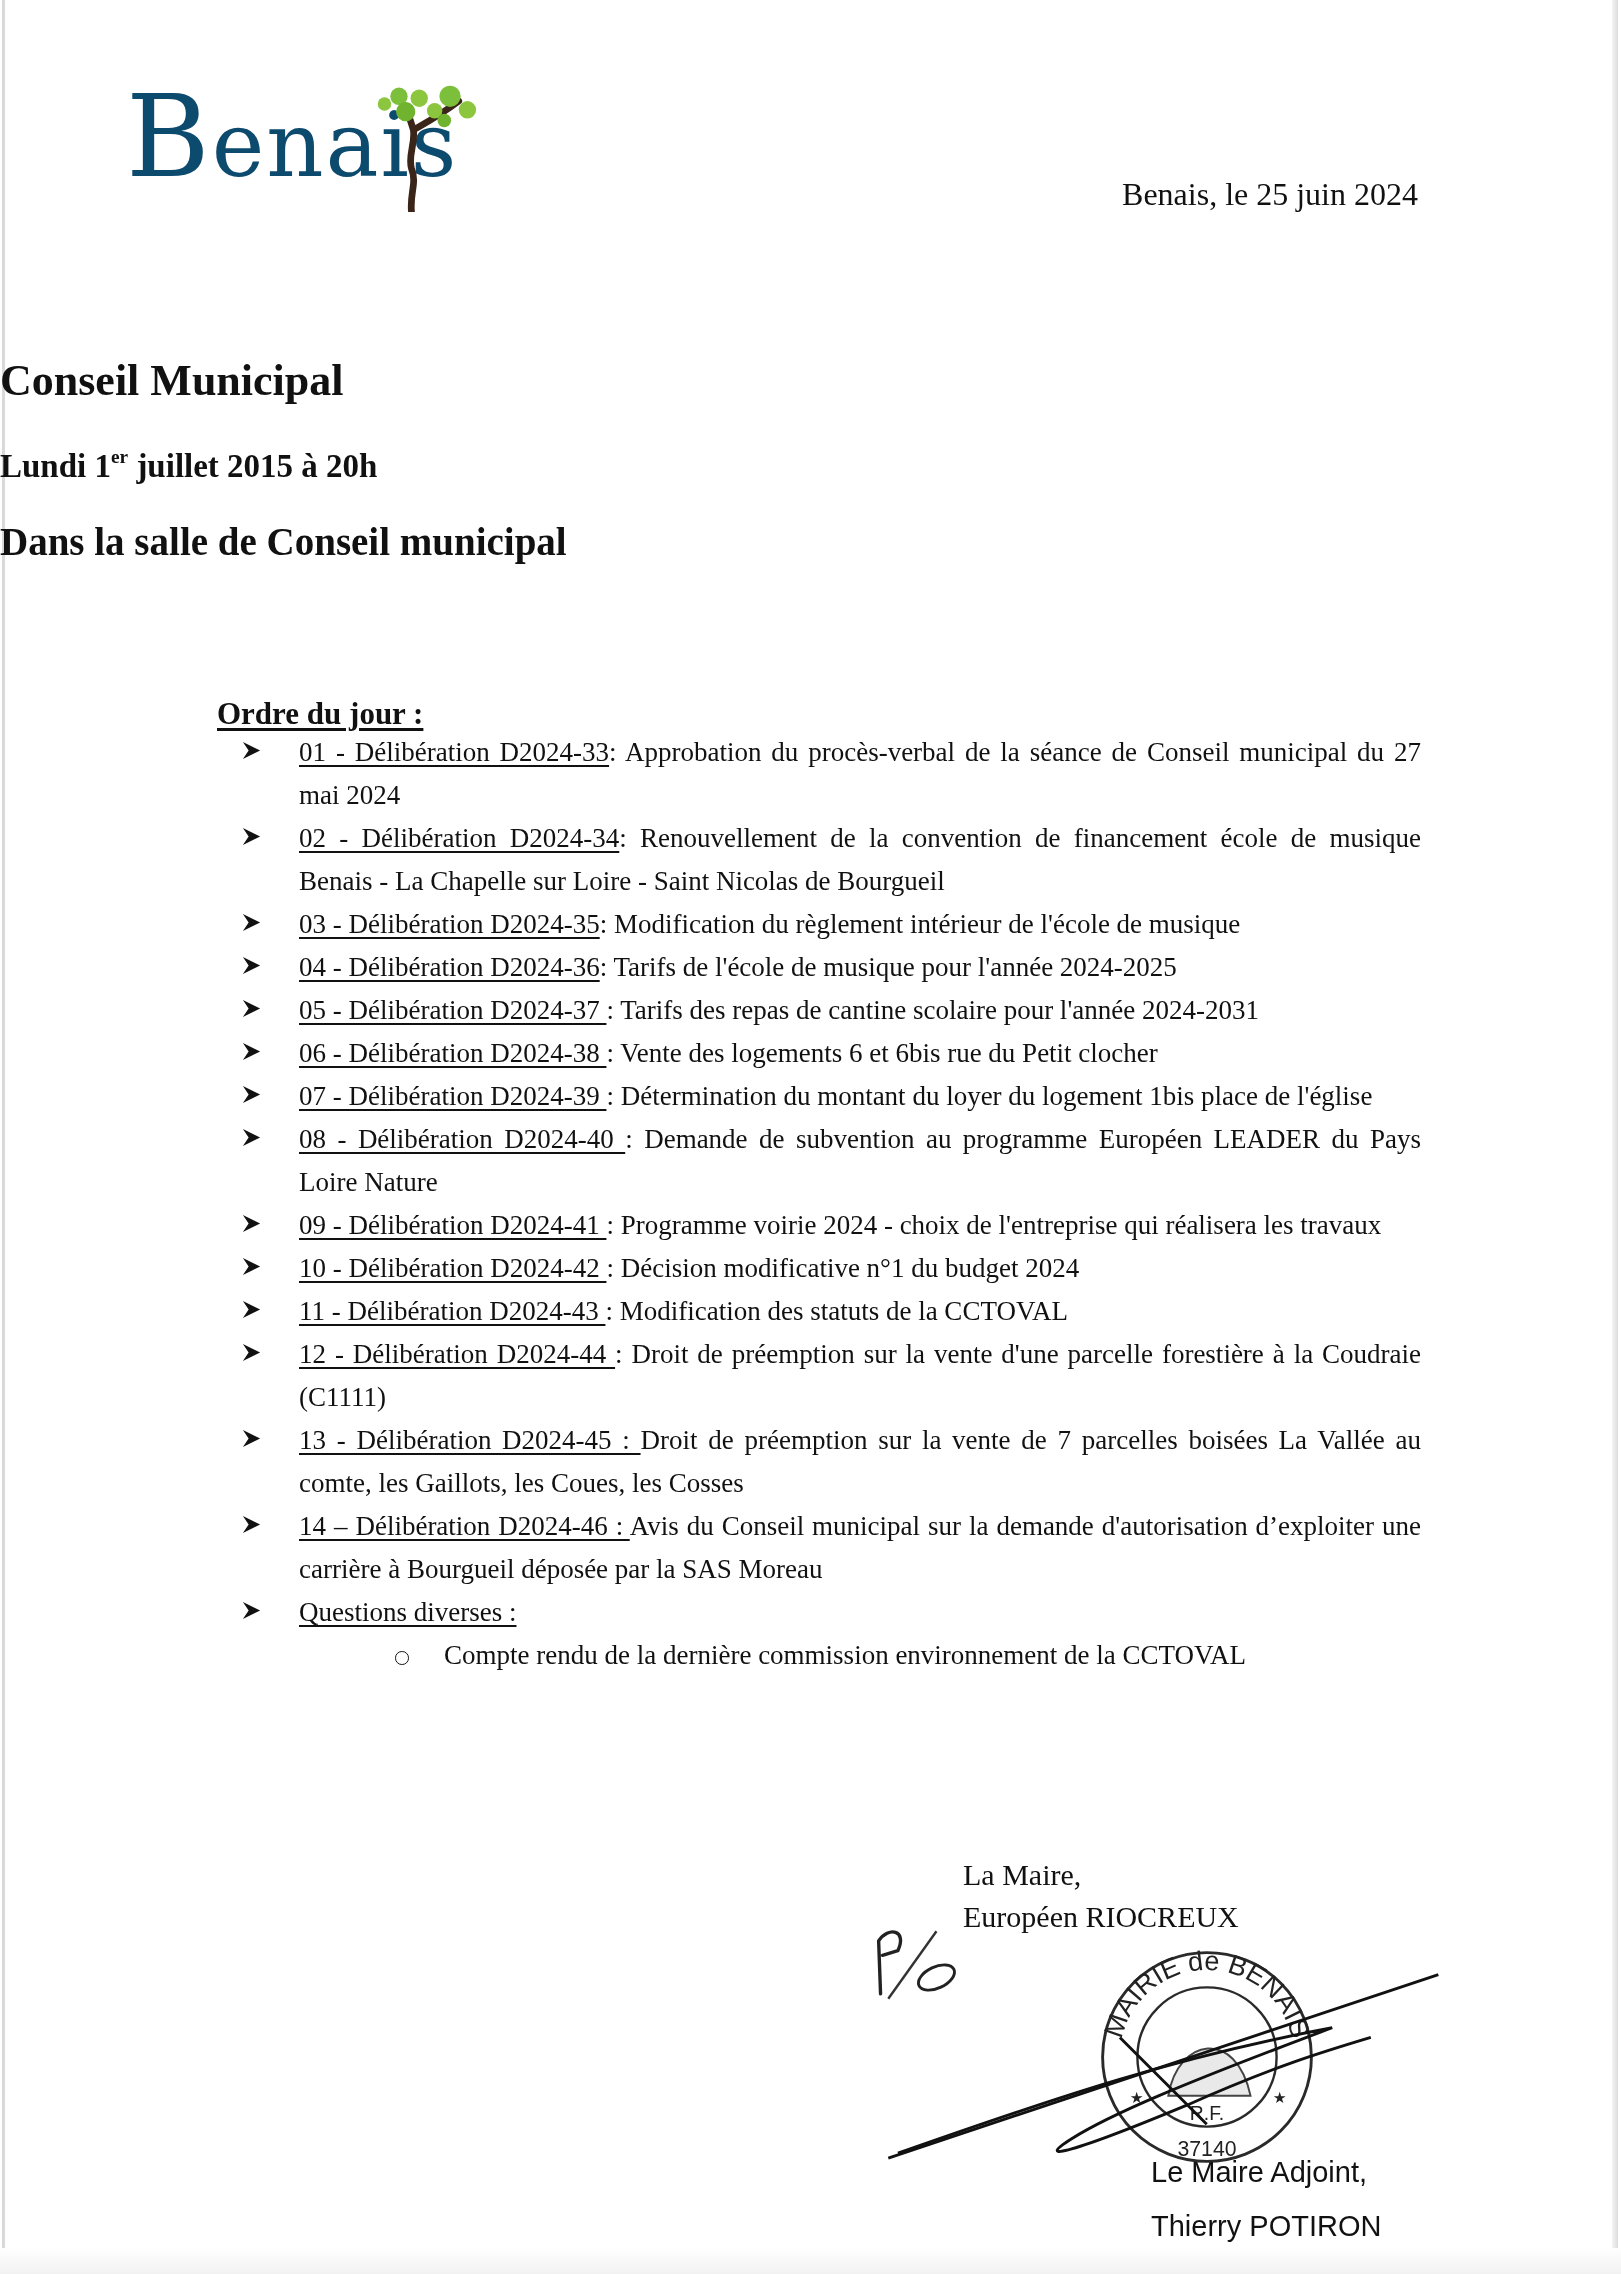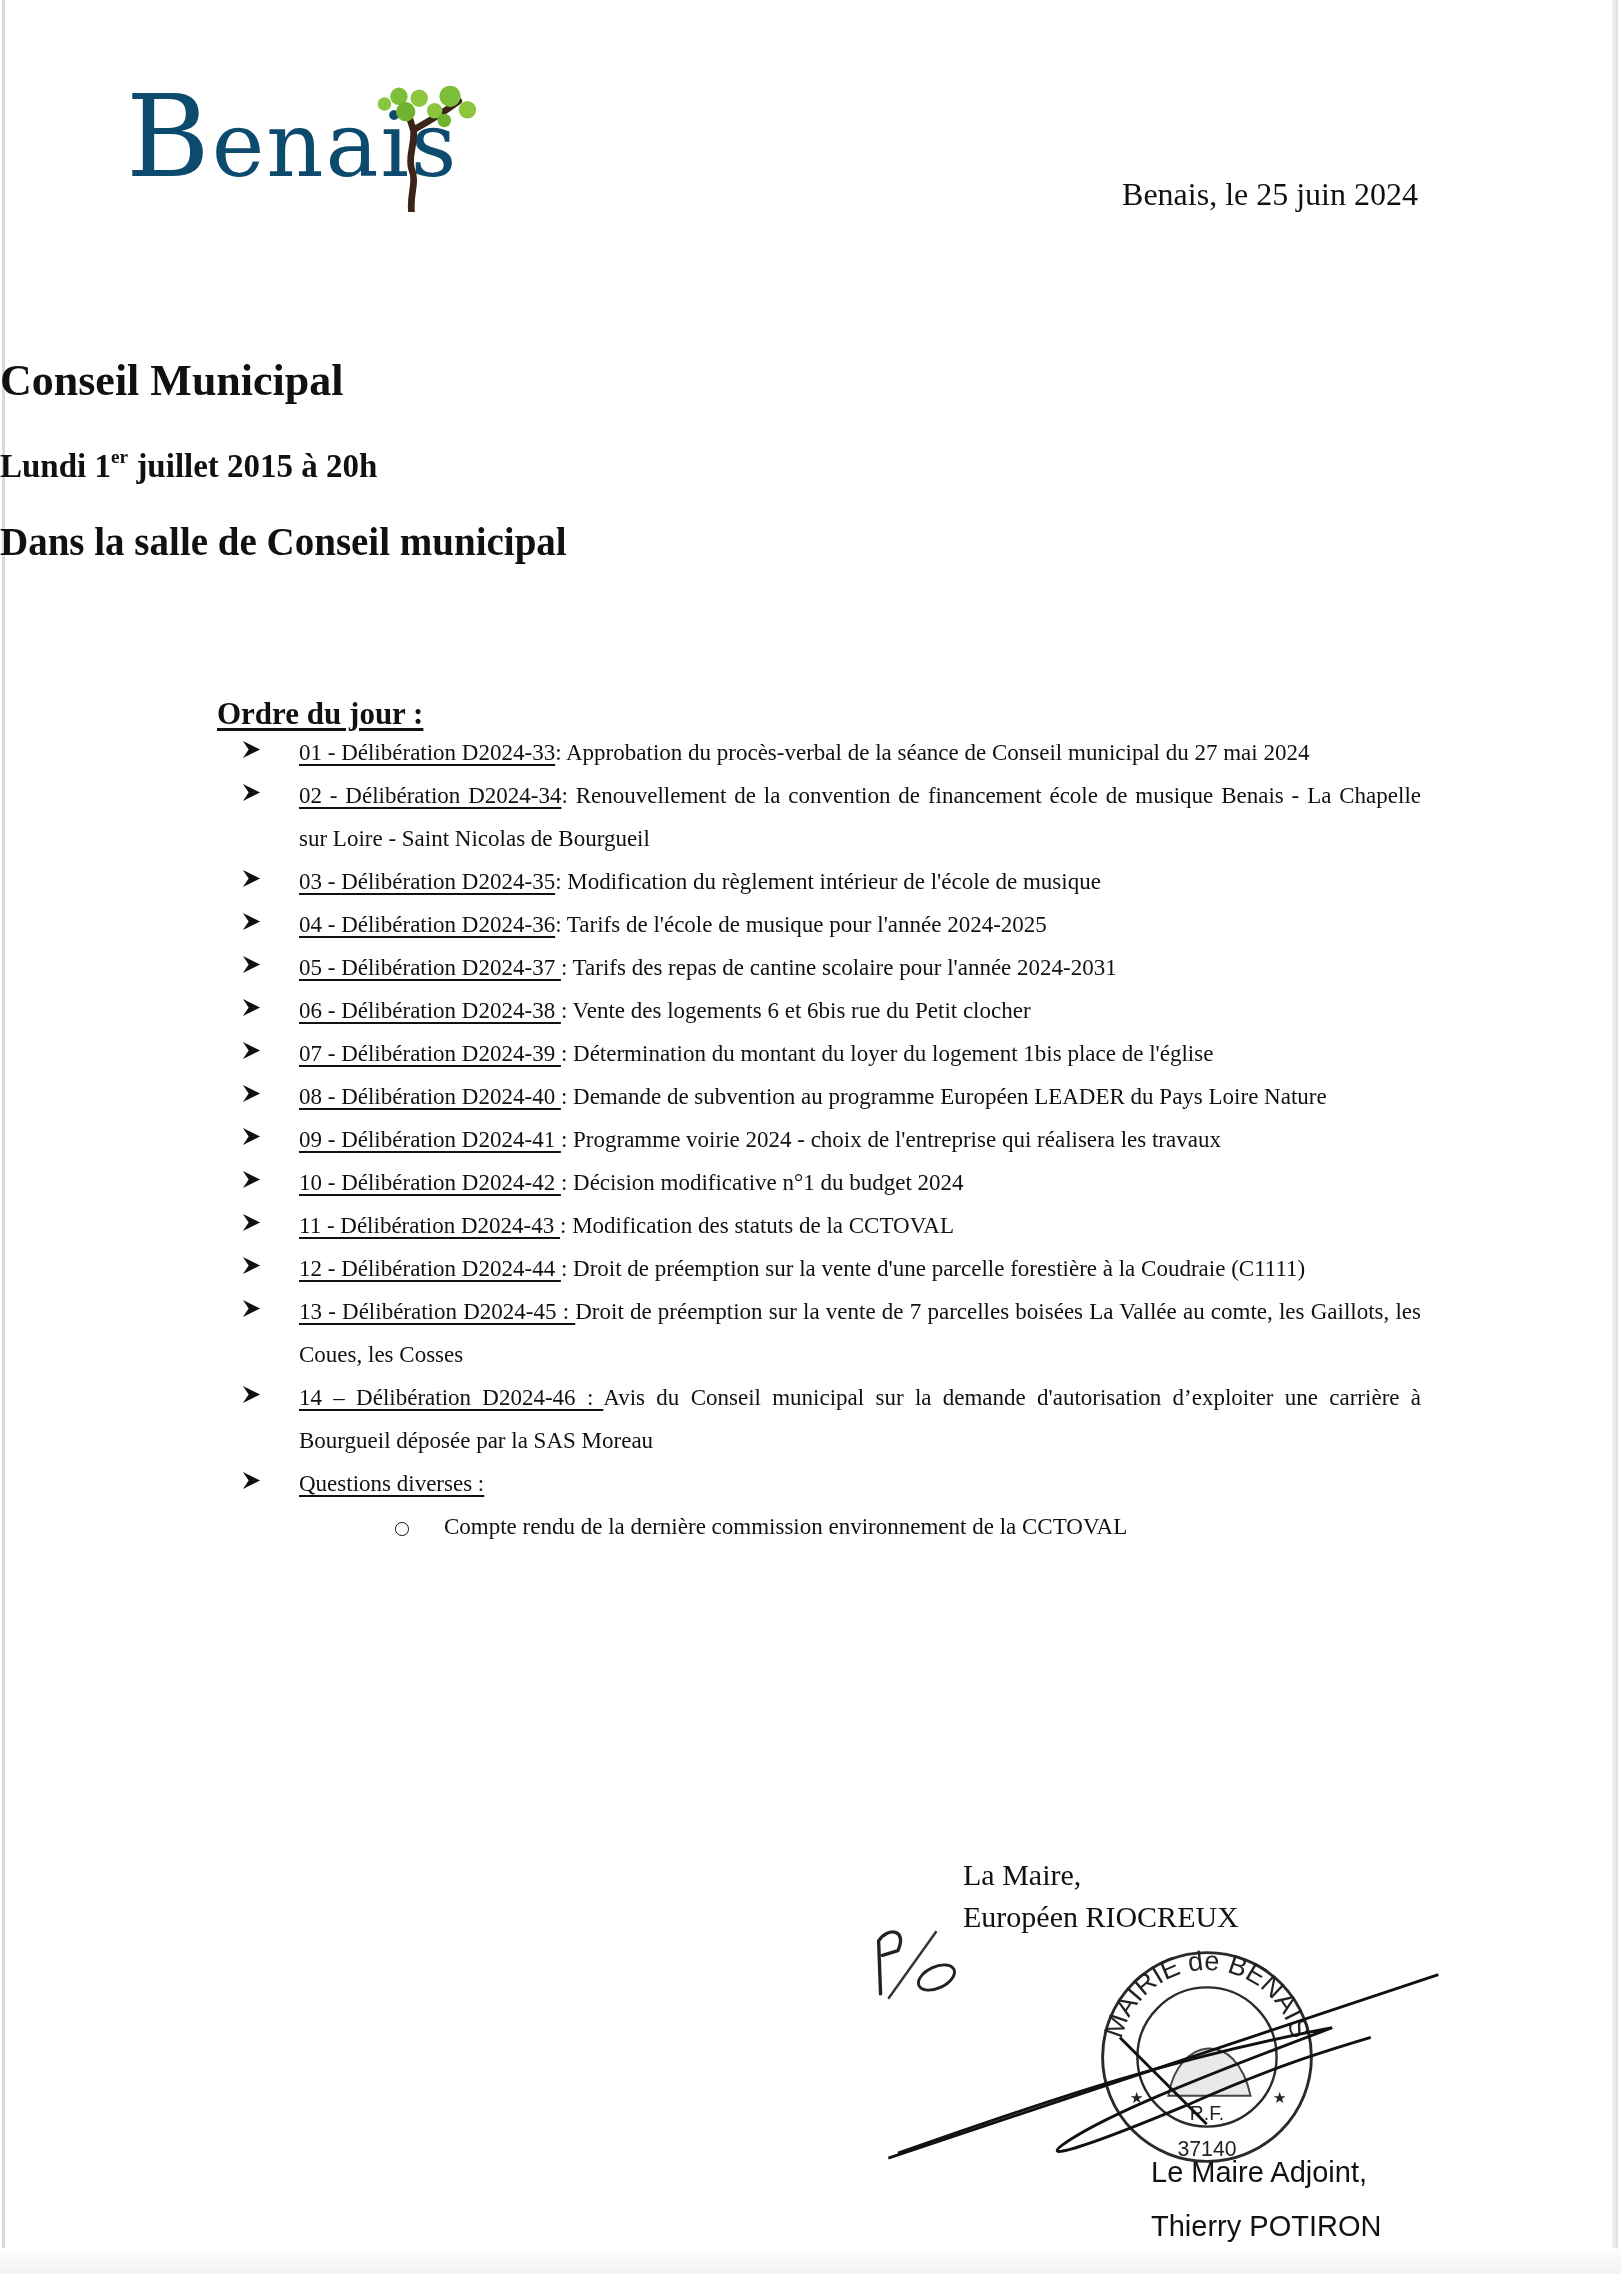--- a/index.html
+++ b/index.html
@@ -26,21 +26,21 @@
     .t1 { top: 355px; font-size: 44px; }
     .t2 { top: 446px; font-size: 33px; }
     .t3 { top: 519px; font-size: 39px; }
     .t2 sup { font-size: 19.3px; vertical-align: 13.5px; }
 
     .agenda-heading {
       position: absolute; left: 217px; top: 664px; font-size: 31px; font-weight: bold;
       text-decoration: underline; text-underline-offset: 3.9px; margin-top: 32px;
     }
 
-    .agenda { position: absolute; left: 241px; top: 731px; width: 1180px; font-size: 23px; line-height: 43px; }
+    .agenda { position: absolute; left: 241px; top: 731px; width: 1180px; font-size: 27px; line-height: 43px; }
     .item { position: relative; padding-left: 58px; text-align: justify; }
     .item .arrow { position: absolute; left: 0; top: 0; width: 39px; }
     .item .ref { text-decoration: underline; text-underline-offset: 3.9px; }
     .sub { position: relative; padding-left: 203px; }
     .sub .circle {
       position: absolute; left: 154px; top: 17.4px; width: 11.6px; height: 11.6px;
       border: 1.9px solid #111; border-radius: 50%;
     }
 
     .sig1 { position: absolute; left: 963px; top: 1854px; font-size: 30px; line-height: 42px; }

